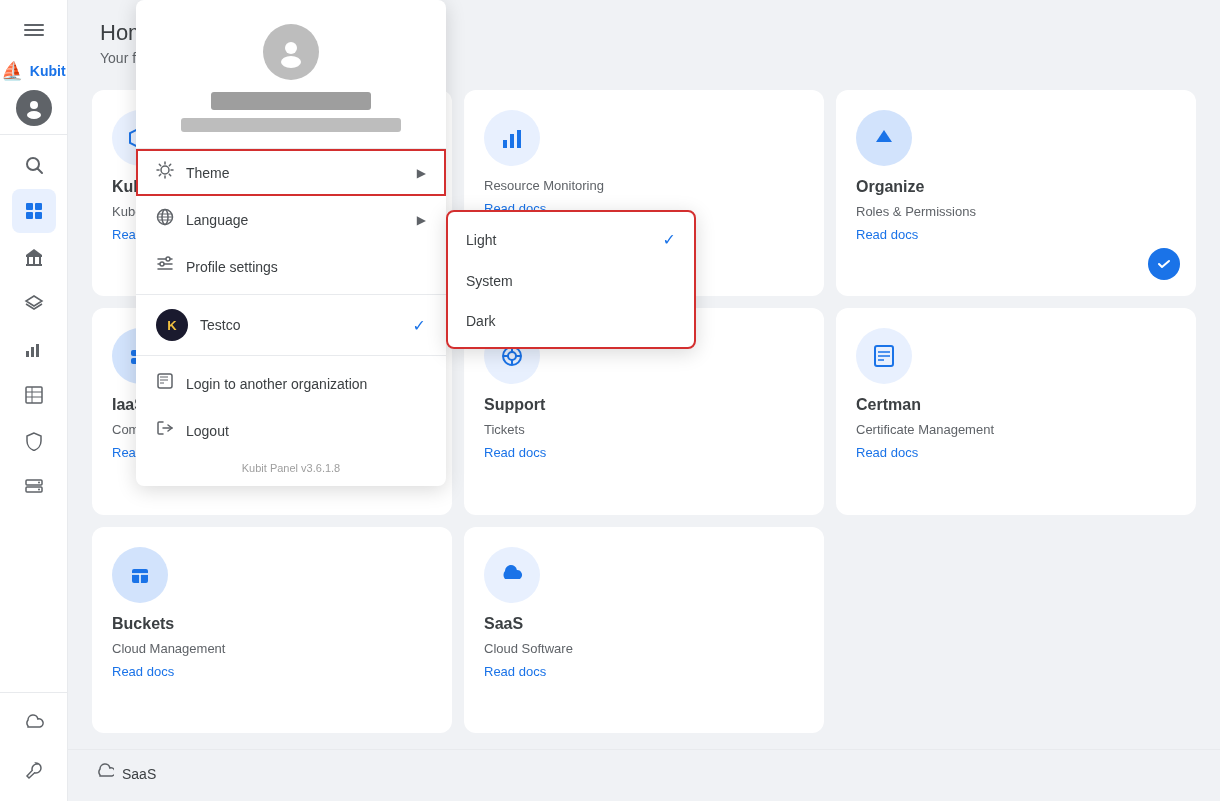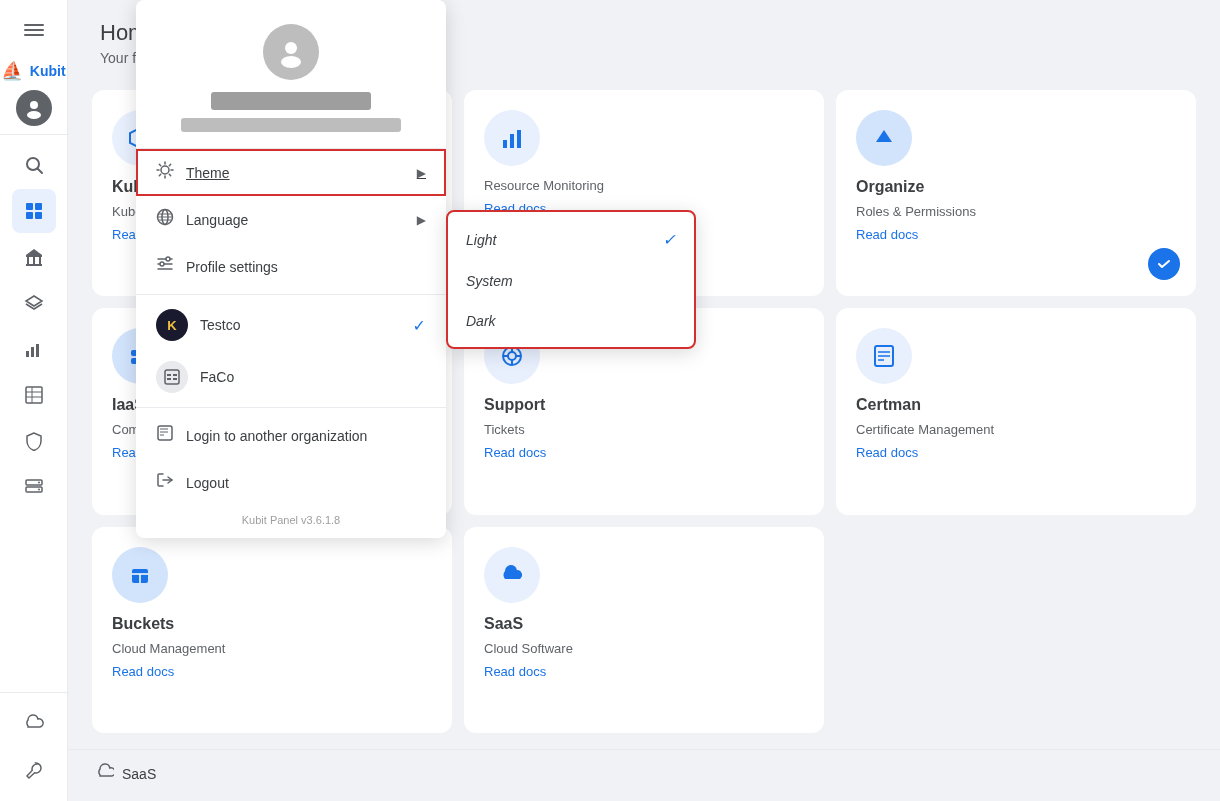--- a/index.html
+++ b/index.html
@@ -97,21 +97,20 @@
     .dropdown-item {
       display: flex; align-items: center; gap: 12px;
       padding: 12px 20px;
       cursor: pointer;
       font-size: 14px; color: #3c4043;
       position: relative;
     }
     .dropdown-item.active-highlight {
       outline: 2px solid #d32f2f;
       outline-offset: -2px;
-      text-decoration: underline;
     }
     .dropdown-item-icon { font-size: 18px; color: #5f6368; flex-shrink: 0; }
     .dropdown-item-label { flex: 1; }
     .dropdown-item-arrow { color: #5f6368; font-size: 12px; }
     .dropdown-divider { height: 1px; background: #e8eaed; margin: 4px 0; }
     .dropdown-org {
       display: flex; align-items: center; gap: 12px;
       padding: 10px 20px;
       cursor: pointer; font-size: 14px; color: #3c4043;
     }
@@ -134,21 +133,20 @@
       left: 378px;
       top: 210px;
       width: 250px;
       background: #fff;
       border-radius: 8px;
       box-shadow: 0 4px 20px rgba(0,0,0,0.15);
       z-index: 101;
       padding: 8px 0;
       outline: 2px solid #d32f2f;
       outline-offset: -2px;
-      font-style: italic;
     }
     .theme-option {
       display: flex; align-items: center; justify-content: space-between;
       padding: 12px 20px;
       cursor: pointer; font-size: 14px; color: #3c4043;
     }
     .theme-check { color: #1a73e8; font-size: 16px; }
     .main-header {
       padding: 20px 32px 8px;
       background: #f0f2f5;
@@ -363,32 +361,20 @@
     </div>
 
     <div class="dropdown-divider"></div>
 
     <div class="dropdown-org">
       <div class="org-avatar testco">K</div>
       <span>Testco</span>
       <span class="check-icon">✓</span>
     </div>
 
-    <div class="dropdown-org">
-      <div class="org-avatar faco">
-        <svg width="18" height="18" viewBox="0 0 18 18" fill="none">
-          <rect x="2" y="2" width="14" height="14" rx="2" stroke="#5f6368" stroke-width="1.5" fill="none"></rect>
-          <rect x="4" y="6" width="4" height="2" fill="#5f6368"></rect>
-          <rect x="4" y="10" width="4" height="2" fill="#5f6368"></rect>
-          <rect x="10" y="6" width="4" height="2" fill="#5f6368"></rect>
-          <rect x="10" y="10" width="4" height="2" fill="#5f6368"></rect>
-        </svg>
-      </div>
-      <span>FaCo</span>
-    </div>
 
     <div class="dropdown-divider"></div>
 
     <div class="dropdown-item">
       <span class="dropdown-item-icon">
         <svg width="18" height="18" viewBox="0 0 18 18" fill="none">
           <rect x="2" y="2" width="14" height="14" rx="2" stroke="#5f6368" stroke-width="1.5" fill="none"></rect>
           <line x1="4" y1="5" x2="12" y2="5" stroke="#5f6368" stroke-width="1"></line>
           <line x1="4" y1="8" x2="12" y2="8" stroke="#5f6368" stroke-width="1"></line>
           <line x1="4" y1="11" x2="8" y2="11" stroke="#5f6368" stroke-width="1"></line>

